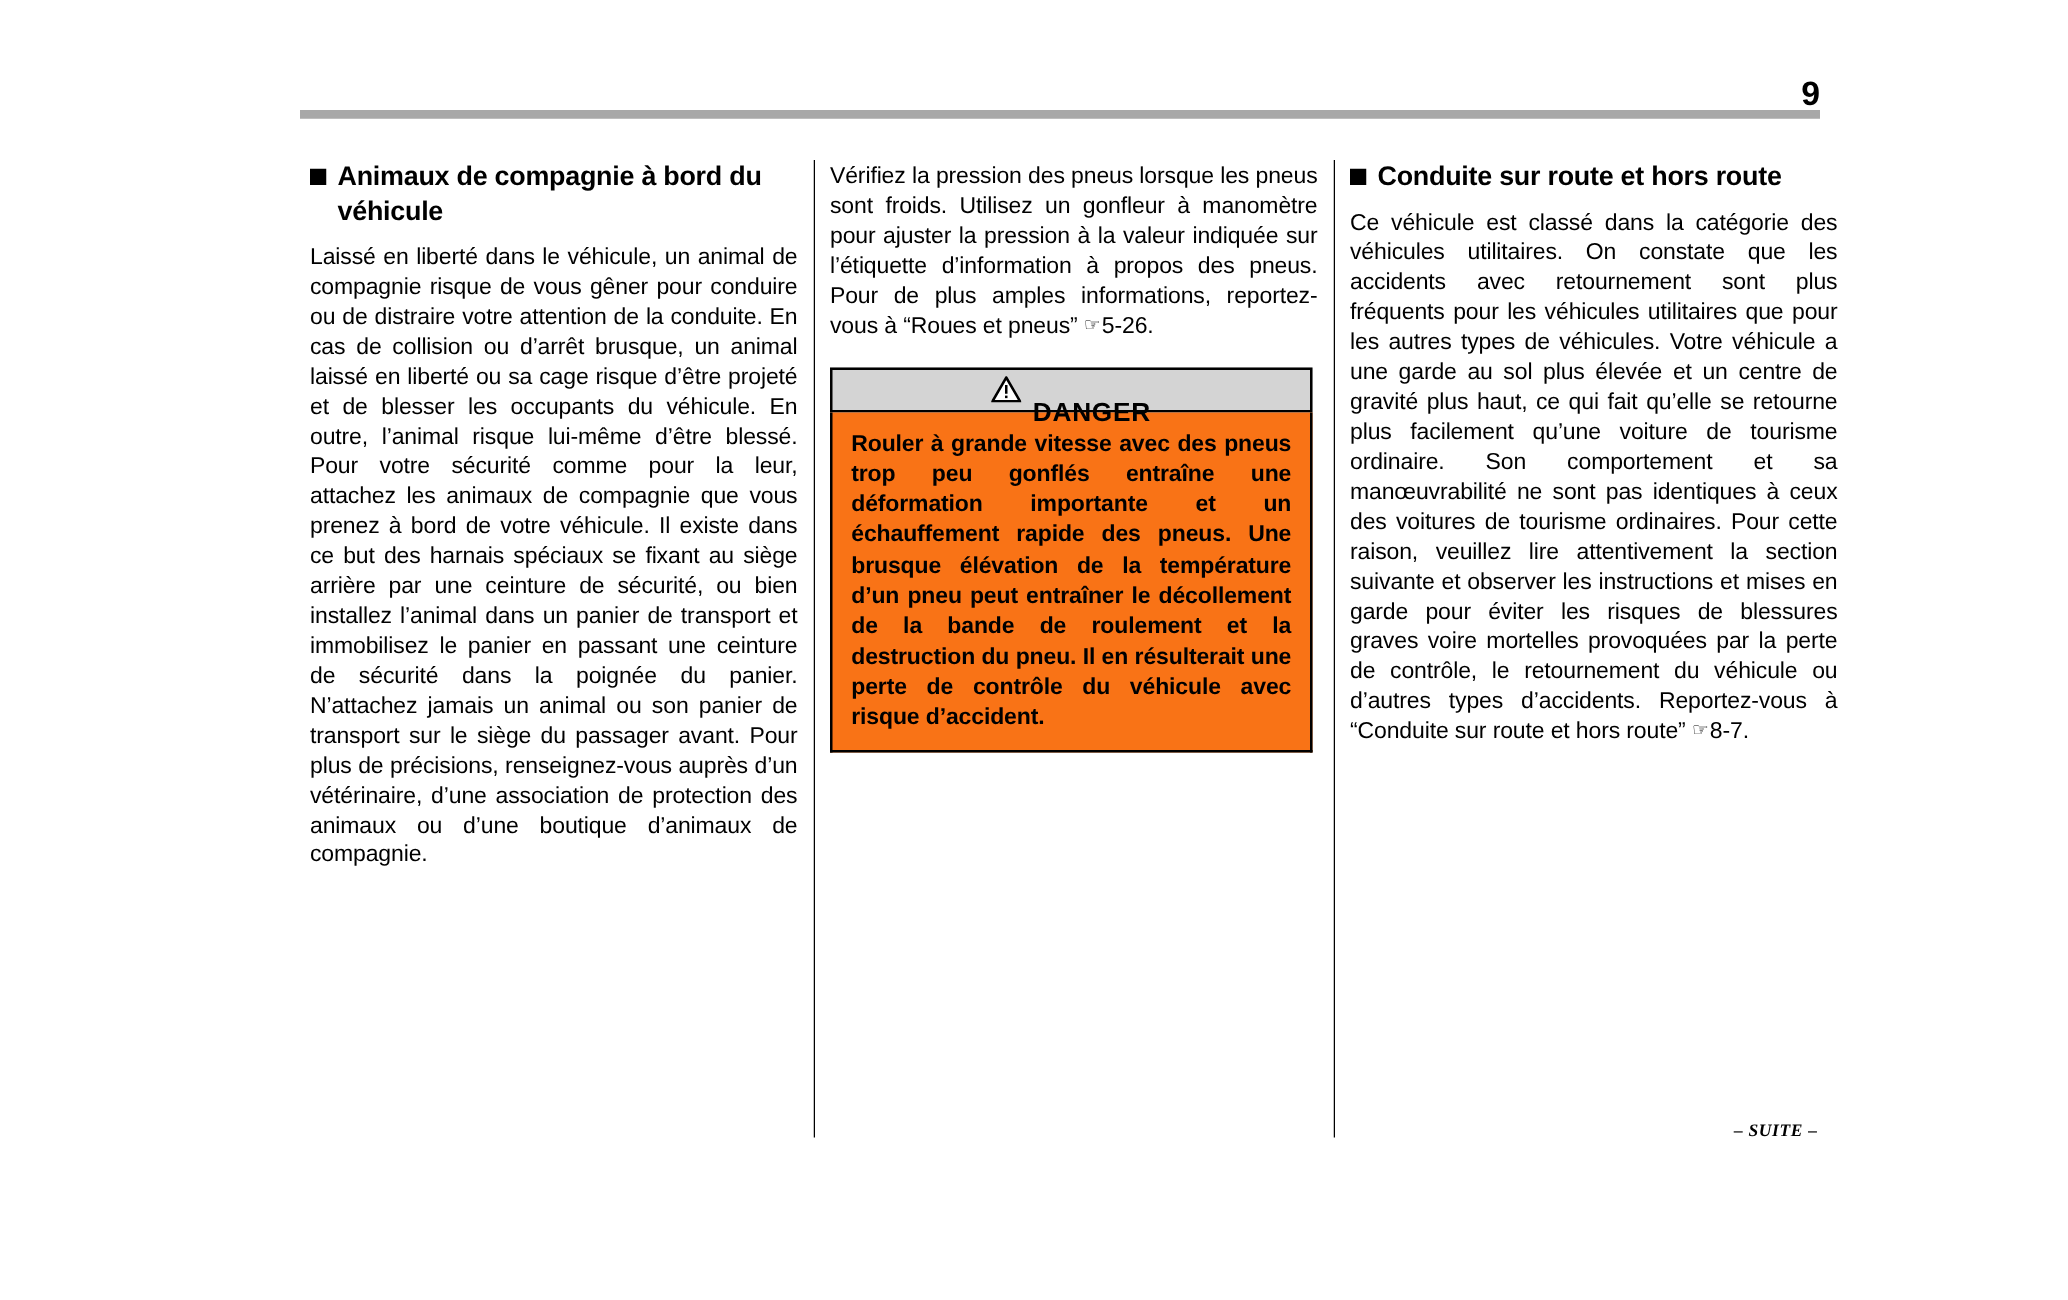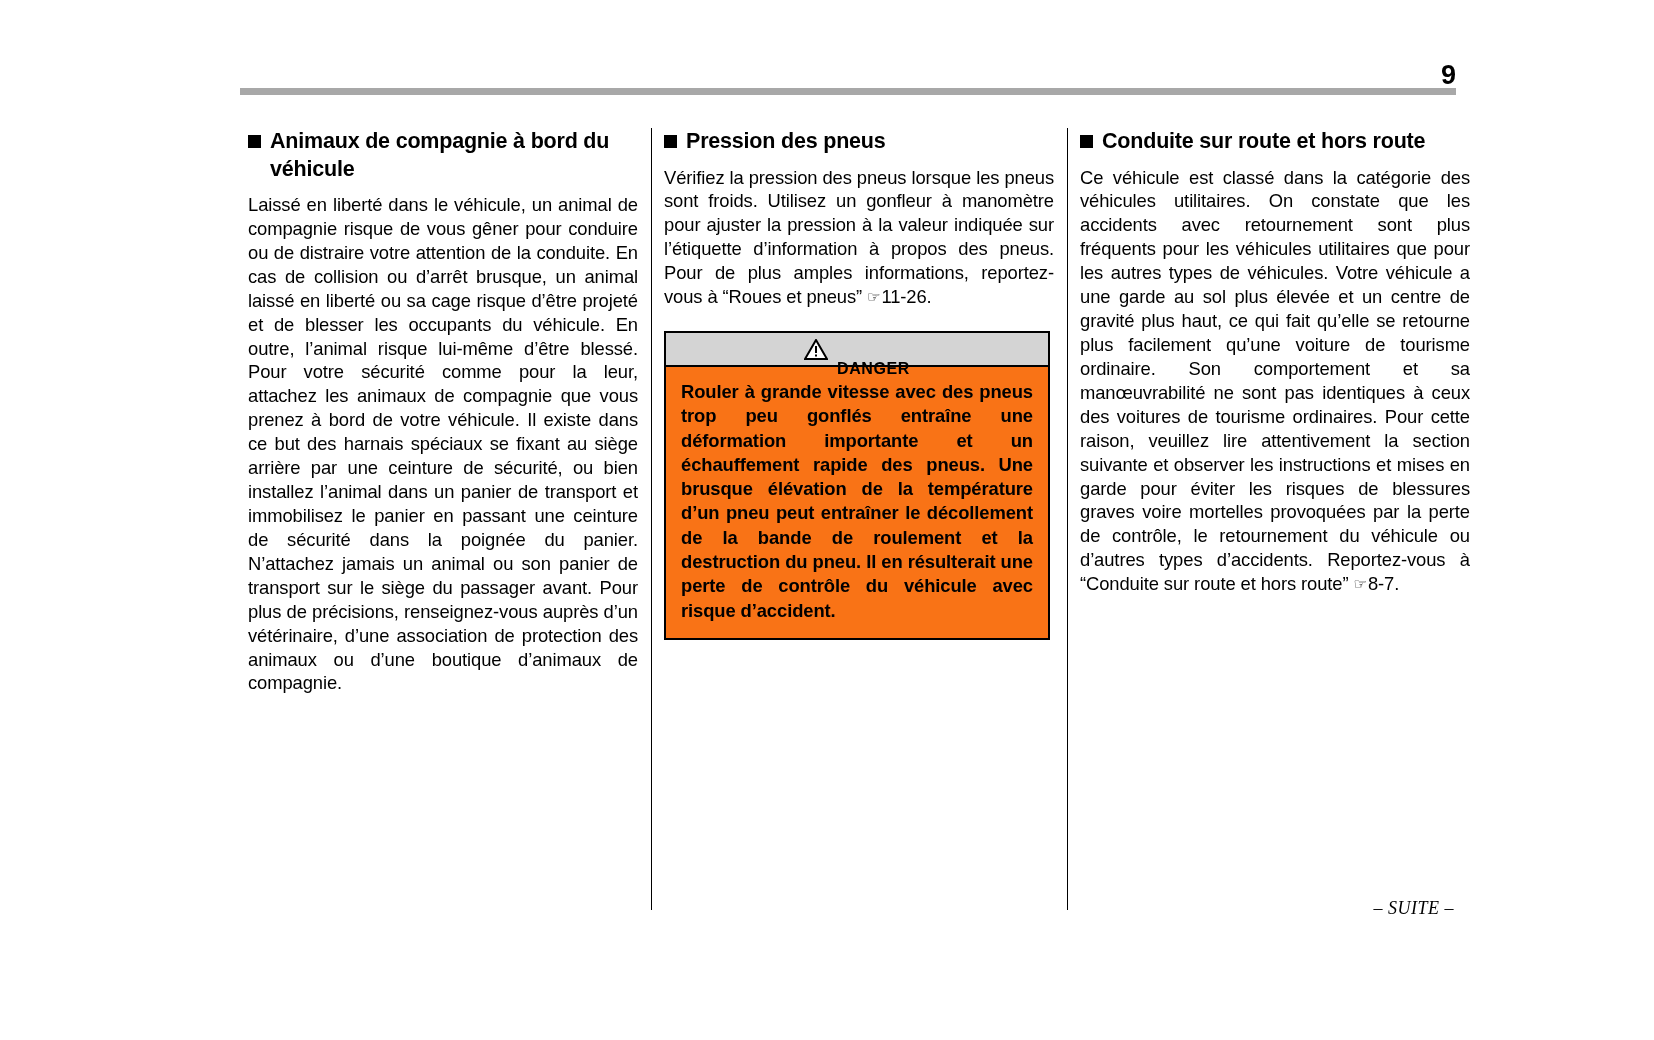--- a/index.html
+++ b/index.html
@@ -117,21 +117,21 @@
     align-items: center;
     gap: 9px;
   }
   .warn-tri {
     position: relative;
     width: 24px;
     height: 21px;
   }
   .warn-tri svg { display: block; }
   .danger-label {
-    font-size: 16px;
+    font-size: 21px;
     font-weight: bold;
     letter-spacing: 0.6px;
     margin-top: 39px;
   }
   .danger-body {
     border: 2px solid #000;
     border-top: none;
     background: #f97316;
     box-sizing: border-box;
     padding: 13px 15px 15px 15px;
@@ -142,22 +142,22 @@
     line-height: 1.32;
     text-align: justify;
     letter-spacing: -0.1px;
     margin: 0;
   }
   
   .footer-note {
     position: absolute;
     right: 200px;
     top: 898px;
-    font-size: 18px;
-    font-weight: normal;
+    font-size: 14px;
+    font-weight: bold;
     font-style: italic;
     font-family: "Liberation Serif", serif;
     letter-spacing: 0.5px;
     text-align: center;
   }
 </style>
 </head>
 <body>
 
 <div class="page">
@@ -173,25 +173,21 @@
         <span class="sec-title">Animaux de compagnie à bord du véhicule</span>
       </div>
       <p class="body">Laissé en liberté dans le véhicule, un animal de compagnie risque de vous gêner pour conduire ou de distraire votre attention de la conduite. En cas de collision ou d’arrêt brusque, un animal laissé en liberté ou sa cage risque d’être projeté et de blesser les occupants du véhicule. En outre, l’animal risque lui-même d’être blessé. Pour votre sécurité comme pour la leur, attachez les animaux de compagnie que vous prenez à bord de votre véhicule. Il existe dans ce but des harnais spéciaux se fixant au siège arrière par une ceinture de sécurité, ou bien installez l’animal dans un panier de transport et immobilisez le panier en passant une ceinture de sécurité dans la poignée du panier. N’attachez jamais un animal ou son panier de transport sur le siège du passager avant. Pour plus de précisions, renseignez-vous auprès d’un vétérinaire, d’une association de protection des animaux ou d’une boutique d’animaux de compagnie.</p>
     </div>
 
     <div class="col-gap">
       <div class="col-divider"></div>
     </div>
 
     <div class="col">
-      <div class="sec-head">
-        <span class="sec-bullet"></span>
-        <span class="sec-title">Pression des pneus</span>
-      </div>
-      <p class="body"><span>Vérifiez la pression des pneus lorsque les pneus sont froids. Utilisez un gonfleur à manomètre pour ajuster la pression à la valeur indiquée sur l’étiquette d’information à propos des pneus. Pour de plus amples informations, reportez-vous à “Roues et pneus”</span><span class="ref"> <span class="hand">☞</span><span>11-26.</span></span></p>
+      <p class="body"><span>Vérifiez la pression des pneus lorsque les pneus sont froids. Utilisez un gonfleur à manomètre pour ajuster la pression à la valeur indiquée sur l’étiquette d’information à propos des pneus. Pour de plus amples informations, reportez-vous à “Roues et pneus”</span><span class="ref"> <span class="hand">☞</span><span>5-26.</span></span></p>
 
       <div class="danger-wrap">
         <div class="danger-head">
           <div class="danger-head-inner">
             <span class="warn-tri">
               <svg width="24" height="21" viewBox="0 0 24 21">
                 <polygon points="12,1 23,20 1,20" fill="#ffffff" stroke="#000000" stroke-width="2"></polygon>
                 <rect x="11" y="7" width="2" height="7" fill="#000000"></rect>
                 <rect x="11" y="15.5" width="2" height="2" fill="#000000"></rect>
               </svg>

